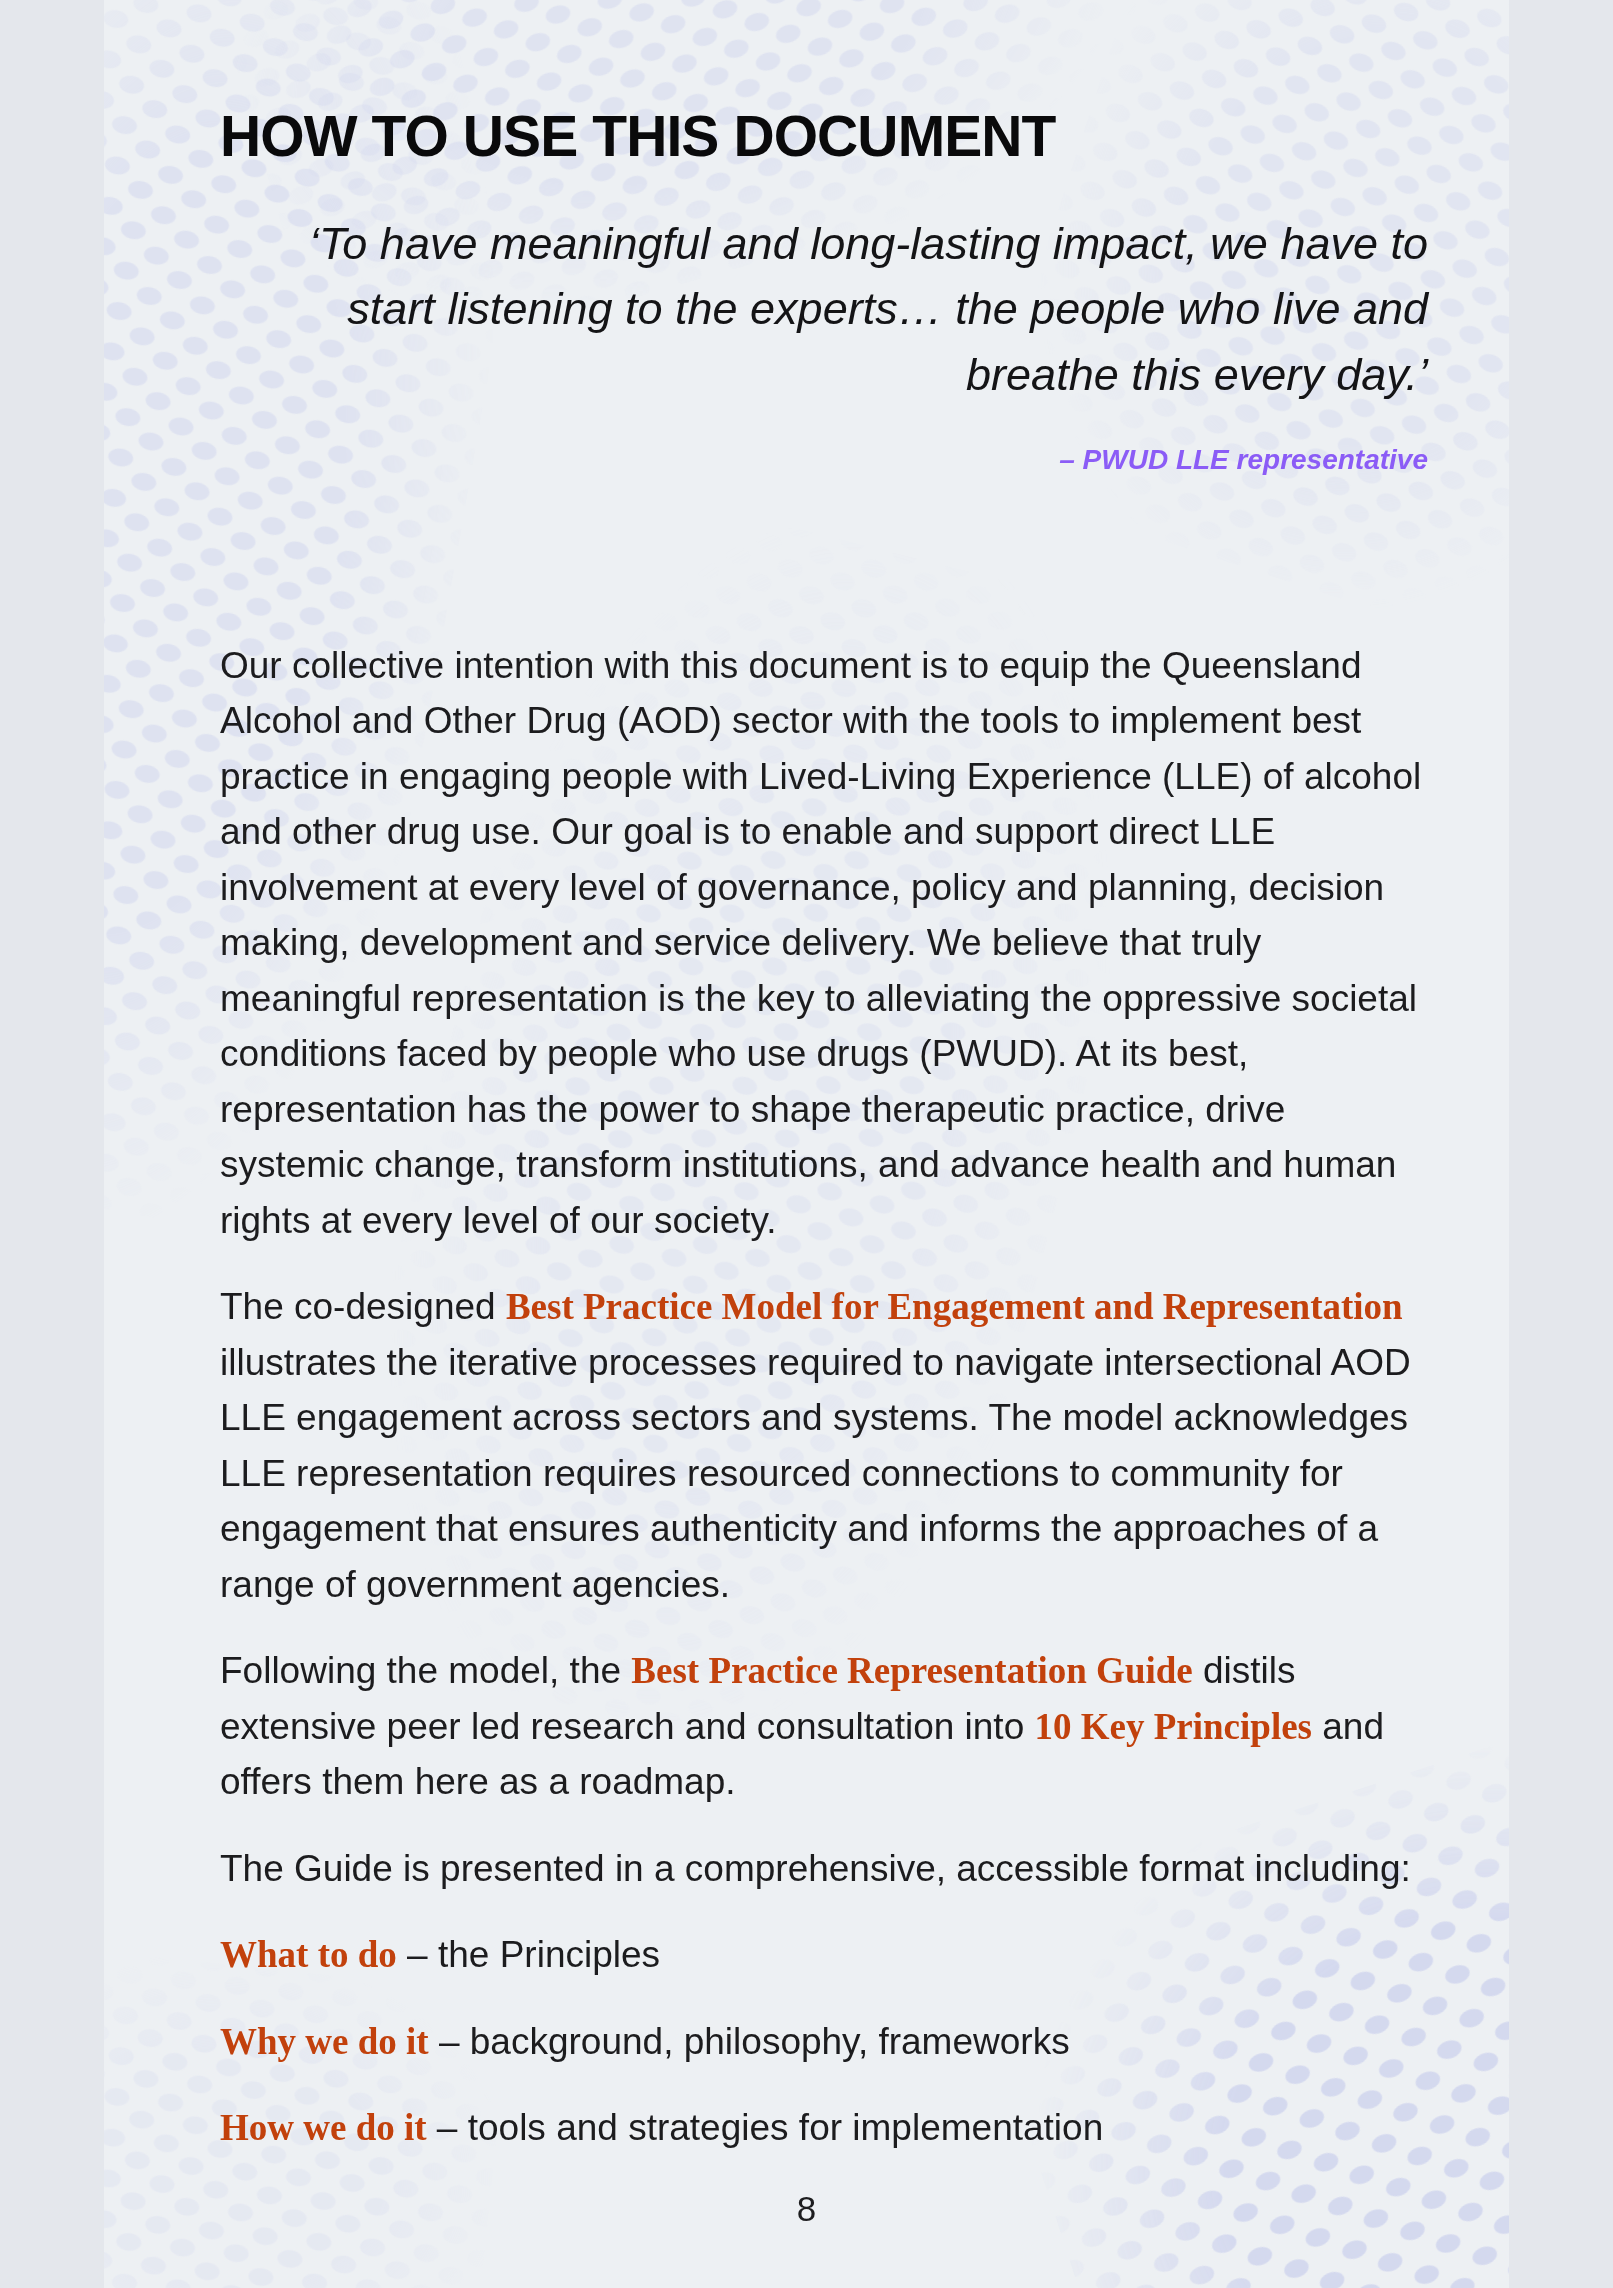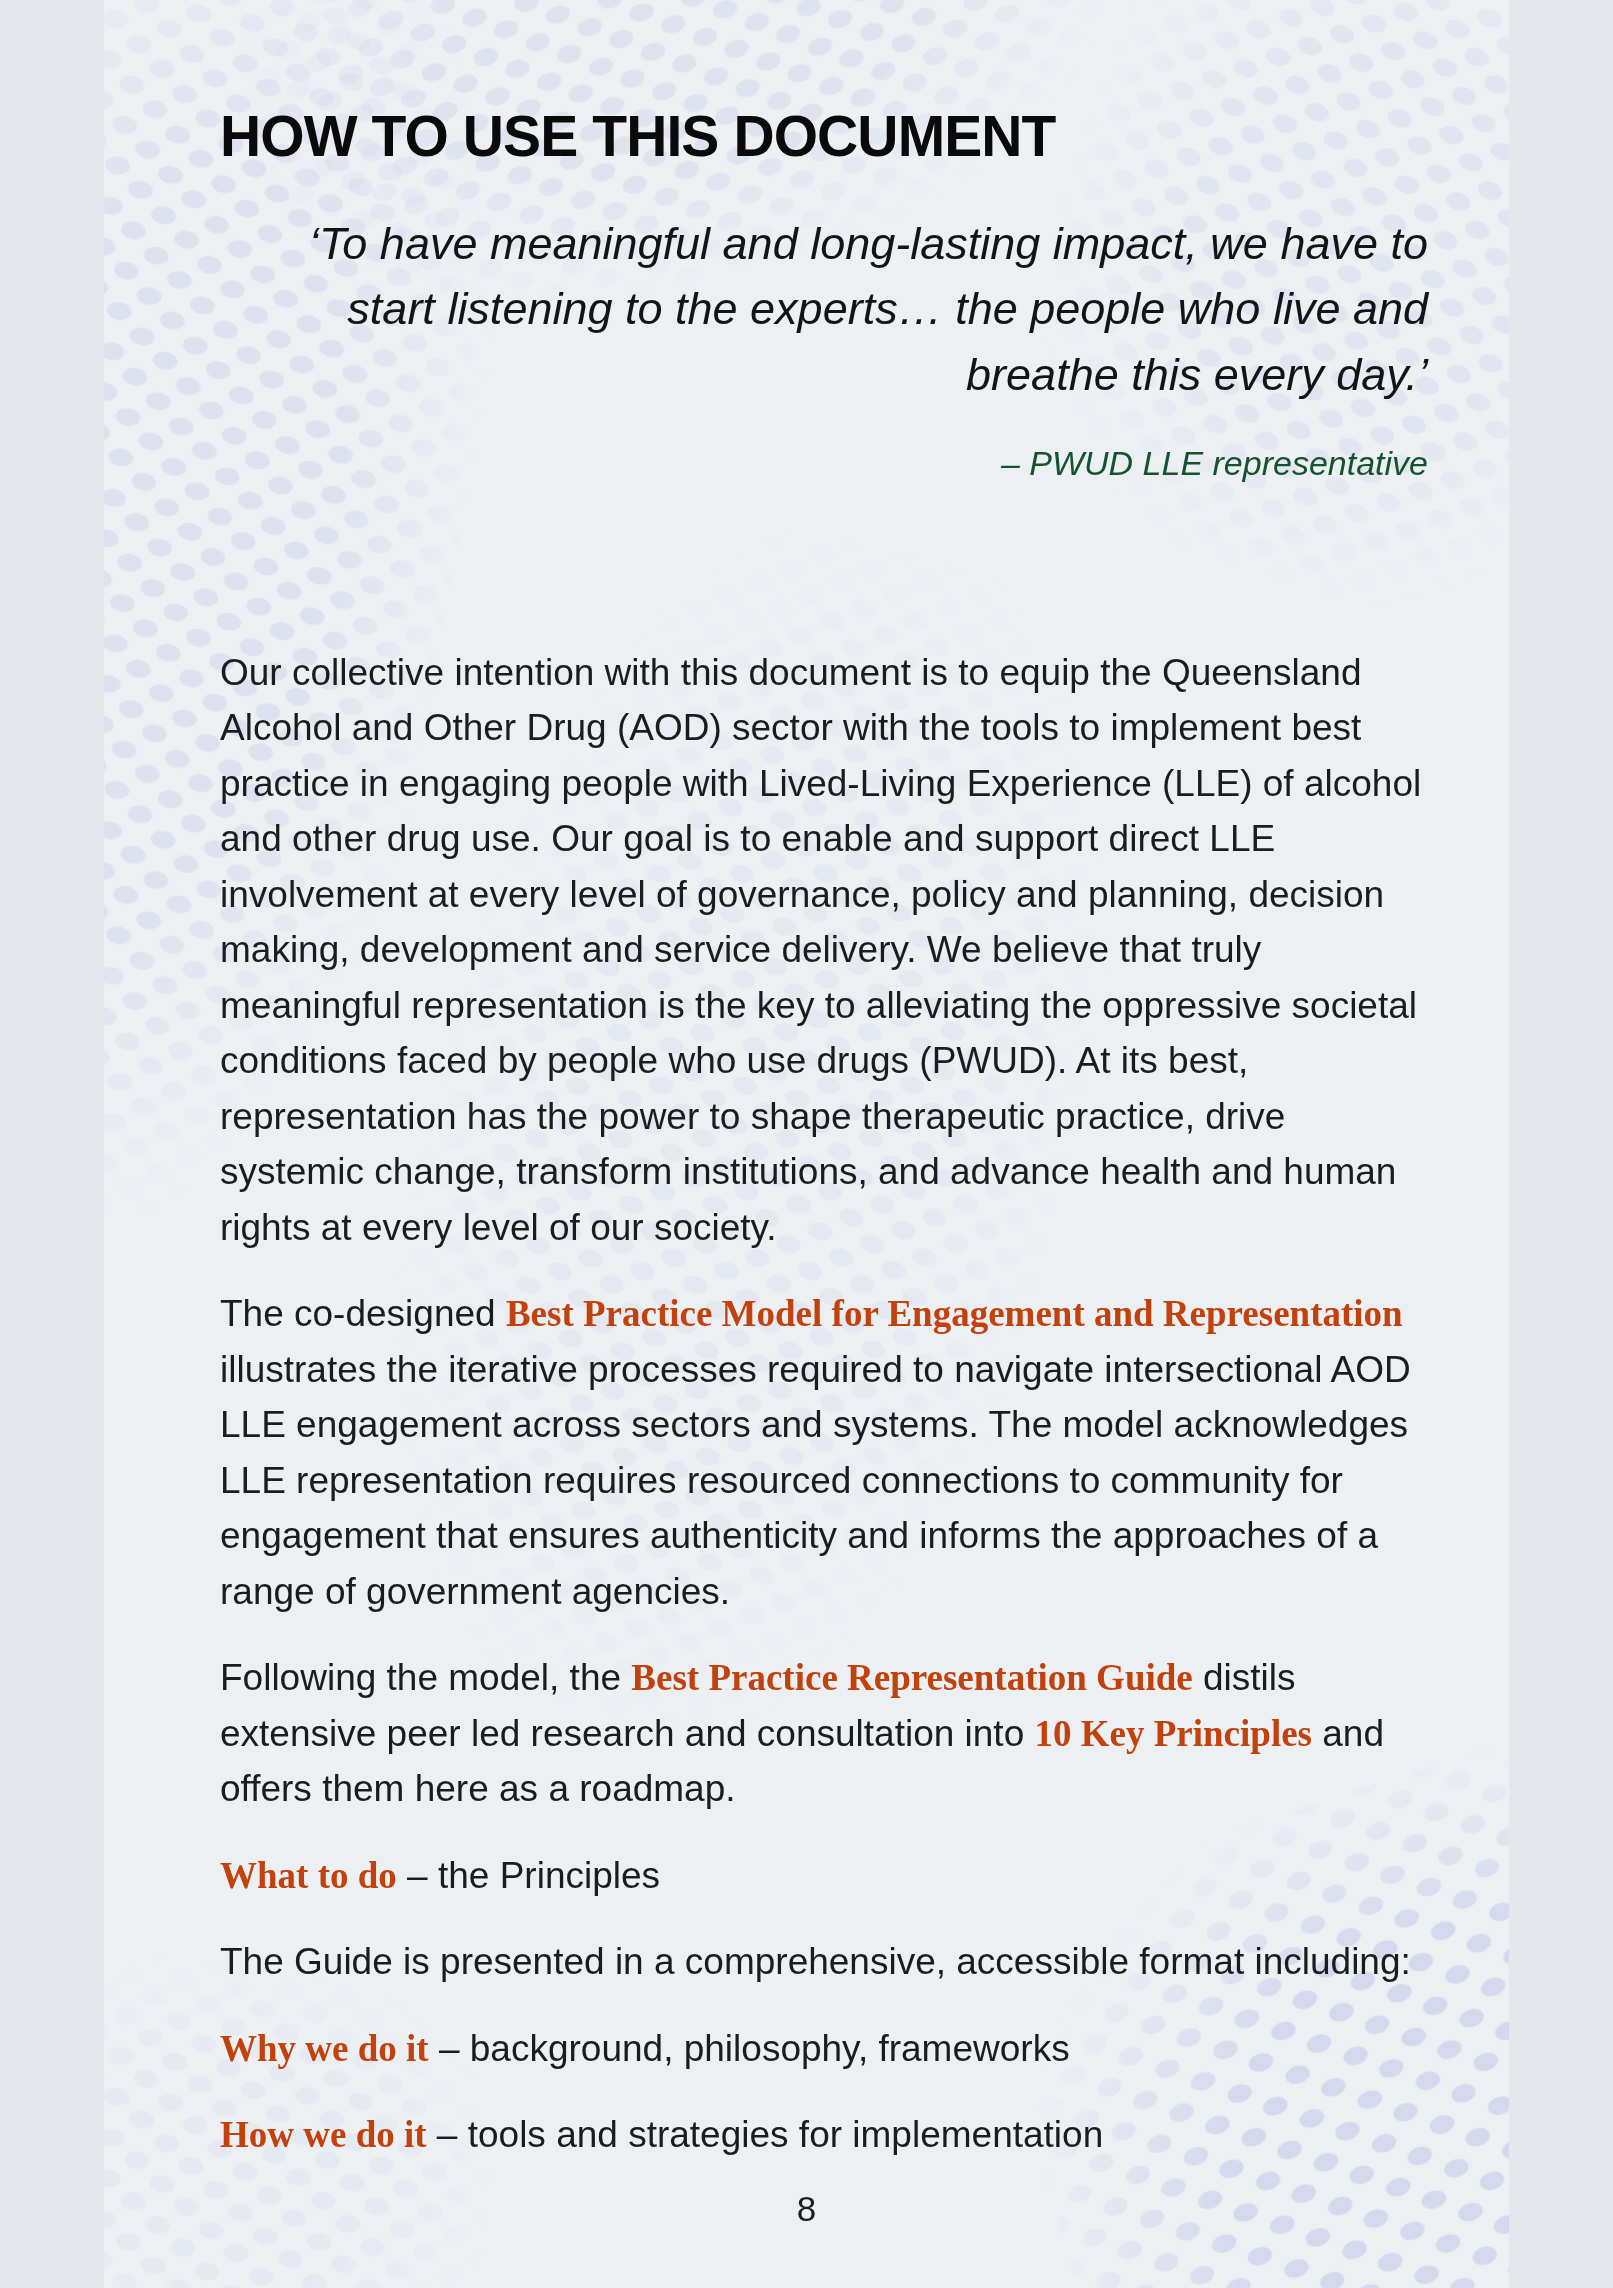--- a/index.html
+++ b/index.html
@@ -55,23 +55,23 @@
     font-style: italic;
   }
   .quote-text {
     margin: 0;
     font-size: 45px;
     line-height: 1.45;
     color: #141416;
   }
   .quote-attribution {
     margin: 37px 0 0 0;
-    font-size: 34px;
-    font-weight: 400;
-    color: #14532d;
+    font-size: 28px;
+    font-weight: 700;
+    color: #8b5cf6;
   }
   p.body {
     margin: 0 0 31px 0;
     font-size: 37px;
     line-height: 1.5;
     color: #1c1c1e;
   }
   p.body strong { font-weight: 700; color: #c2410c; font-family: Liberation Serif, serif; }
   .page-footer {
     position: absolute;
@@ -103,23 +103,23 @@
       <p class="quote-text">‘To have meaningful and long-lasting impact, we have to start listening to the experts… the people who live and breathe this every day.’</p>
       <p class="quote-attribution">– PWUD LLE representative</p>
     </blockquote>
 
     <p class="body">Our collective intention with this document is to equip the Queensland Alcohol and Other Drug (AOD) sector with the tools to implement best practice in engaging people with Lived-Living Experience (LLE) of alcohol and other drug use. Our goal is to enable and support direct LLE involvement at every level of governance, policy and planning, decision making, development and service delivery. We believe that truly meaningful representation is the key to alleviating the oppressive societal conditions faced by people who use drugs (PWUD). At its best, representation has the power to shape therapeutic practice, drive systemic change, transform institutions, and advance health and human rights at every level of our society.</p>
 
     <p class="body"><span>The co-designed </span><strong>Best Practice Model for Engagement and Representation</strong><span> illustrates the iterative processes required to navigate intersectional AOD LLE engagement across sectors and systems. The model acknowledges LLE representation requires resourced connections to community for engagement that ensures authenticity and informs the approaches of a range of government agencies.</span></p>
 
     <p class="body"><span>Following the model, the </span><strong>Best Practice Representation Guide</strong><span> distils extensive peer led research and consultation into </span><strong>10 Key Principles</strong><span> and offers them here as a roadmap.</span></p>
 
+    <p class="body">The Guide is presented in a comprehensive, accessible format including:</p>
+
     <p class="body"><strong>What to do</strong><span> – the Principles</span></p>
-
-    <p class="body">The Guide is presented in a comprehensive, accessible format including:</p>
 
     <p class="body"><strong>Why we do it</strong><span> – background, philosophy, frameworks</span></p>
 
     <p class="body"><strong>How we do it</strong><span> – tools and strategies for implementation</span></p>
 
   </main>
 
   <footer class="page-footer">
     <span>8</span>
   </footer>

